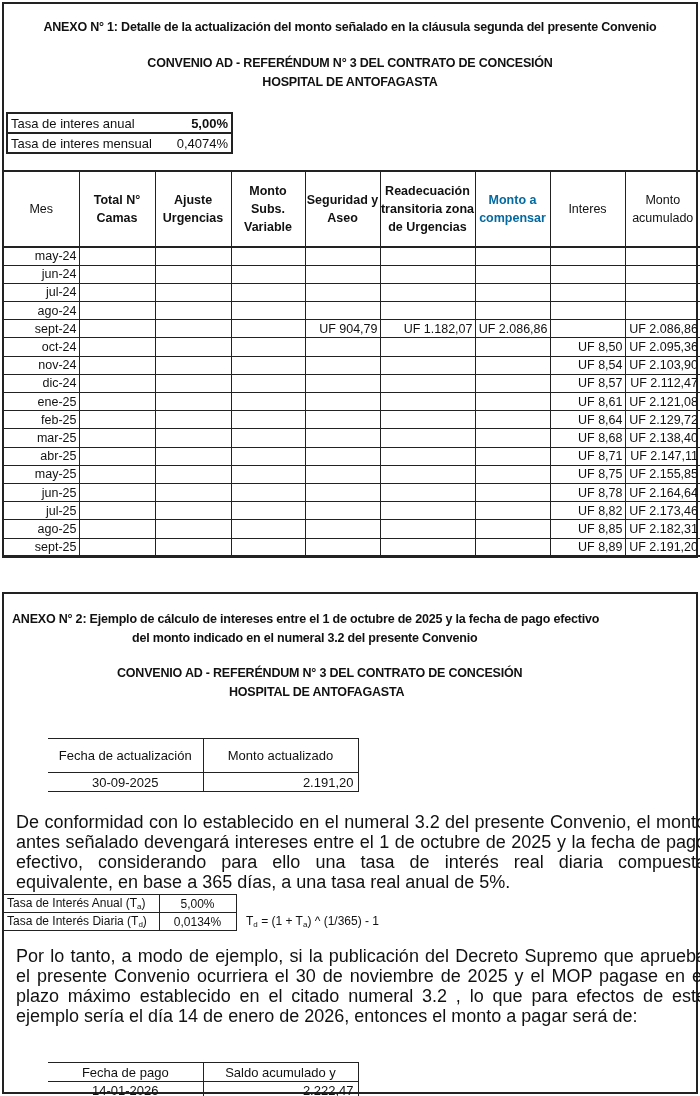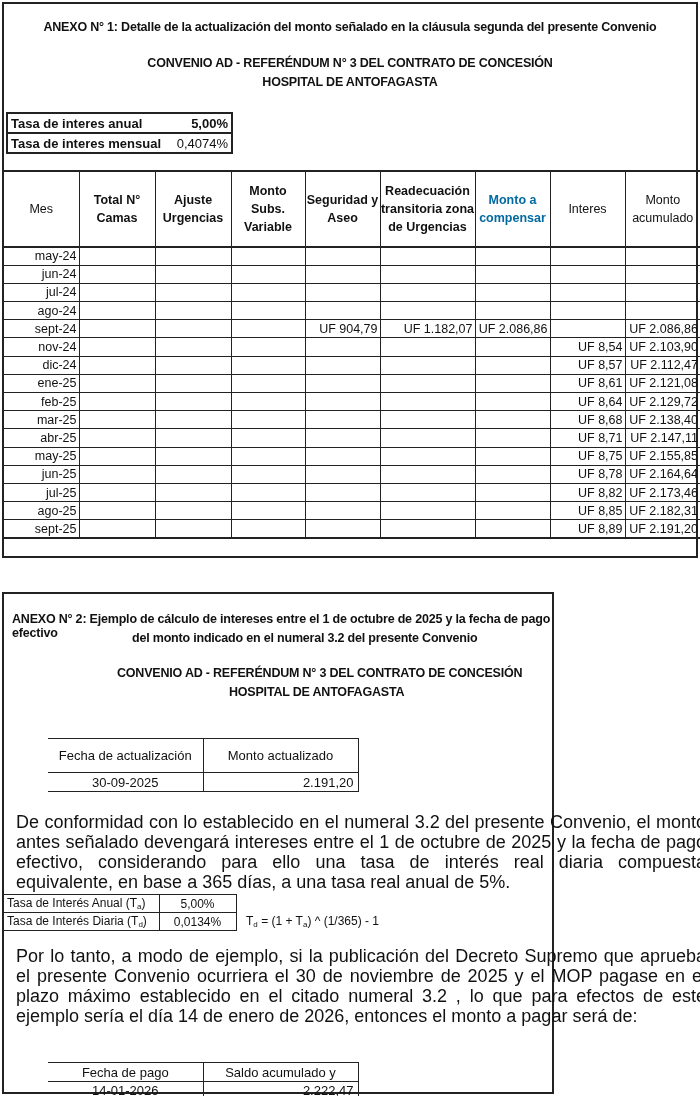--- a/index.html
+++ b/index.html
@@ -8,35 +8,35 @@
 
   .annex1 { position: absolute; left: 2px; top: 2px; width: 696px; height: 556px;
             border: 2px solid #222; border-bottom: none; }
   .annex1-bottom { position: absolute; left: 2px; top: 556px; width: 696px; height: 2px; background:#222; }
 
   .title-line { position: absolute; left: 0; width: 100%; text-align: center;
                 font-size: 12.5px; font-weight: bold; letter-spacing: -0.2px; }
 
   .rates { position: absolute; left: 2px; top: 108px; width: 227px; border-collapse: collapse; }
   .rates td { border: 2px solid #222; height: 20px; font-size: 13px; padding: 0 3px; }
-  .rates td.lbl { font-weight: bold; border-right: none; }
+  .rates td.lbl { font-weight: normal; border-right: none; }
   .rates td.val { text-align: right; border-left: none; }
   .rates tr.r1 td.val { font-weight: bold; }
 
   table.main { position: absolute; left: 0px; top: 166px; border-collapse: collapse; table-layout: fixed; width: 696px; }
   table.main th, table.main td { border: 1px solid #222; font-size: 12.5px; }
   table.main th { height: 76px; font-weight: bold; text-align: center; line-height: 18px; border-top: 2px solid #222; border-bottom: 2px solid #222; }
   table.main th.norm { font-weight: normal; }
   table.main th.blue { color: #0369a1; }
   table.main td { height: 18.2px; text-align: right; padding: 0 2px; white-space: nowrap; }
   table.main tr:last-child td { border-bottom: 2px solid #222; }
   table.main td:first-child, table.main th:first-child { border-left: none; }
   table.main td:last-child, table.main th:last-child { border-right: none; }
 
-  .annex2 { position: absolute; left: 2px; top: 592px; width: 552px; height: 502px; border: 2px solid #222; }
+  .annex2 { position: absolute; left: 2px; top: 592px; width: 696px; height: 502px; border: 2px solid #222; }
   .a2-title { position: absolute; font-size: 12.5px; font-weight: bold; letter-spacing: -0.2px; }
 
   table.small { position: absolute; border-collapse: collapse; table-layout: fixed; margin-left: 44px; }
   table.small td { border: 1px solid #222; font-size: 13px; text-align: center; }
   table.small td.num { text-align: right; padding-right: 4px; }
   table.small td.left { border-left: none; }
 
   .para { position: absolute; left: 2px; width: 690px; font-size: 18px; line-height: 20px; text-align: justify; margin-left: 10px; }
 
   table.rates2 { position: absolute; left: 0; top: 300px; border-collapse: collapse; table-layout: fixed; }
@@ -142,20 +142,31 @@
           <td></td>
           <td></td>
           <td></td>
           <td>UF 904,79</td>
           <td>UF 1.182,07</td>
           <td>UF 2.086,86</td>
           <td></td>
           <td>UF 2.086,86</td>
         </tr>
         <tr>
+          <td>oct-24</td>
+          <td></td>
+          <td></td>
+          <td></td>
+          <td></td>
+          <td></td>
+          <td></td>
+          <td>UF 8,50</td>
+          <td>UF 2.095,36</td>
+        </tr>
+        <tr>
           <td>nov-24</td>
           <td></td>
           <td></td>
           <td></td>
           <td></td>
           <td></td>
           <td></td>
           <td>UF 8,54</td>
           <td>UF 2.103,90</td>
         </tr>

